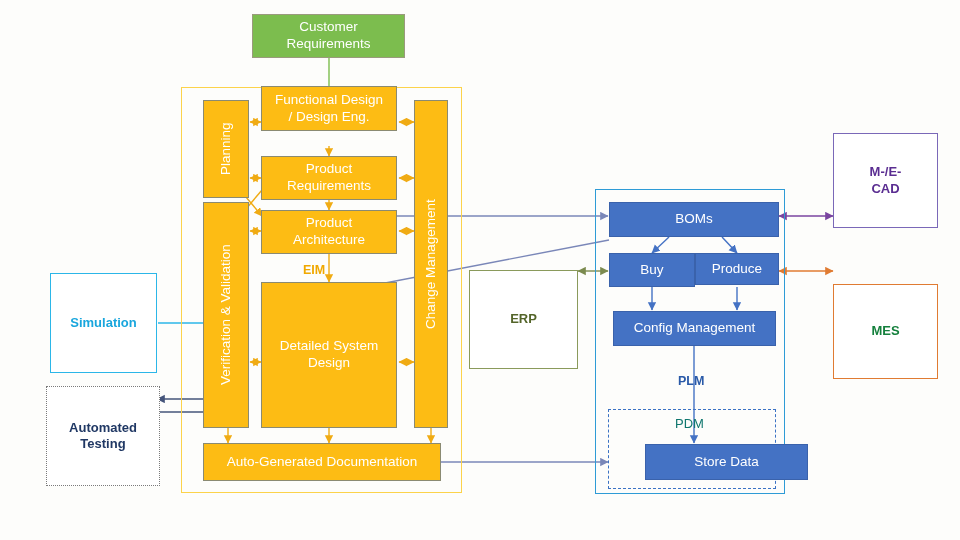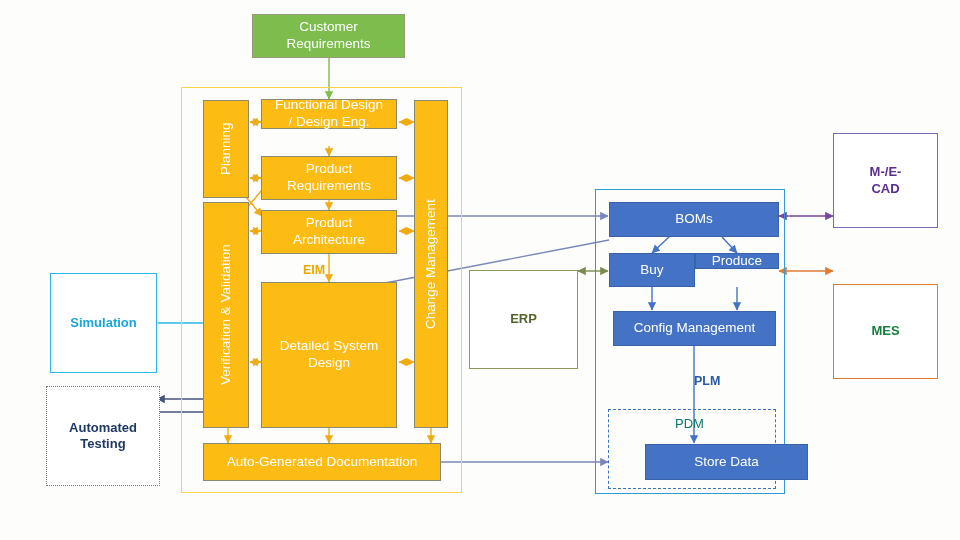--- a/index.html
+++ b/index.html
@@ -30,21 +30,21 @@
   .o-dot{border:1.5px dotted #7a7a7a;color:#203864;}
 
   
   .cont{position:absolute;box-sizing:border-box;background:transparent;}
   .c-yellow{border:1.5px solid #fcd34a;}
   .c-blue{border:1.5px solid #2e9bd6;}
   .c-dash{border:1.5px dashed #3b72c4;}
 
   .lbl{position:absolute;font-weight:bold;font-size:12.5px;}
   .lbl-eim{color:#f0a800;}
-  .lbl-plm{color:#2a5aa8;margin-left:16px;}
+  .lbl-plm{color:#2a5aa8;}
   .lbl-pdm{color:#0f766e;font-weight:normal;font-size:13px;text-align:center;}
 
   svg.wires{position:absolute;left:0;top:0;width:960px;height:540px;pointer-events:none;}
 </style>
 </head>
 <body>
 
 <div id="stage">
 
   <svg class="wires" viewBox="0 0 960 540">
@@ -158,21 +158,21 @@
 
   <div class="box green" style="left:252px;top:14px;width:153px;height:44px;flex-direction:column;">
     <span>Customer</span>
     <span>Requirements</span>
   </div>
 
   <div class="box amber vert" style="left:203px;top:100px;width:46px;height:98px;">
     <span>Planning</span>
   </div>
 
-  <div class="box amber" style="left:261px;top:99px;width:136px;height:30px;flex-direction:column;">
+  <div class="box amber" style="left:261px;top:86px;width:136px;height:45px;flex-direction:column;">
     <span>Functional Design</span>
     <span>/ Design Eng.</span>
   </div>
 
   <div class="box amber" style="left:261px;top:156px;width:136px;height:44px;flex-direction:column;">
     <span>Product</span>
     <span>Requirements</span>
   </div>
 
   <div class="box amber" style="left:261px;top:210px;width:136px;height:44px;flex-direction:column;">
@@ -213,21 +213,21 @@
   </div>
 
   <div class="box out o-olive" style="left:469px;top:270px;width:109px;height:99px;">
     <span>ERP</span>
   </div>
 
   <div class="box blue" style="left:609px;top:253px;width:86px;height:34px;">
     <span>Buy</span>
   </div>
 
-  <div class="box blue" style="left:695px;top:253px;width:84px;height:16px;">
+  <div class="box blue" style="left:695px;top:253px;width:84px;height:32px;">
     <span>Produce</span>
   </div>
 
   <div class="box blue" style="left:613px;top:311px;width:163px;height:35px;">
     <span>Config Management</span>
   </div>
 
   <div class="lbl lbl-plm" style="left:678px;top:374px;">PLM</div>
 
   <div class="lbl lbl-pdm" style="left:675px;top:416px;">PDM</div>

